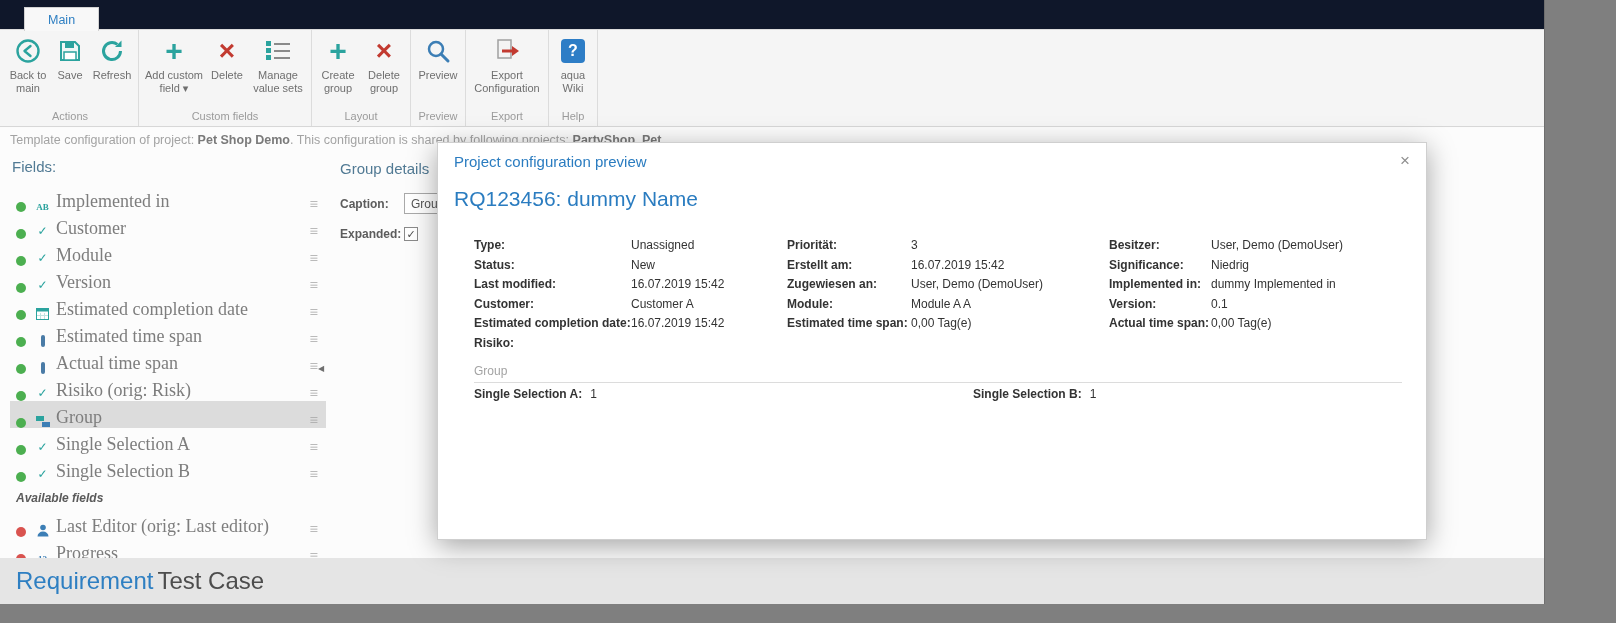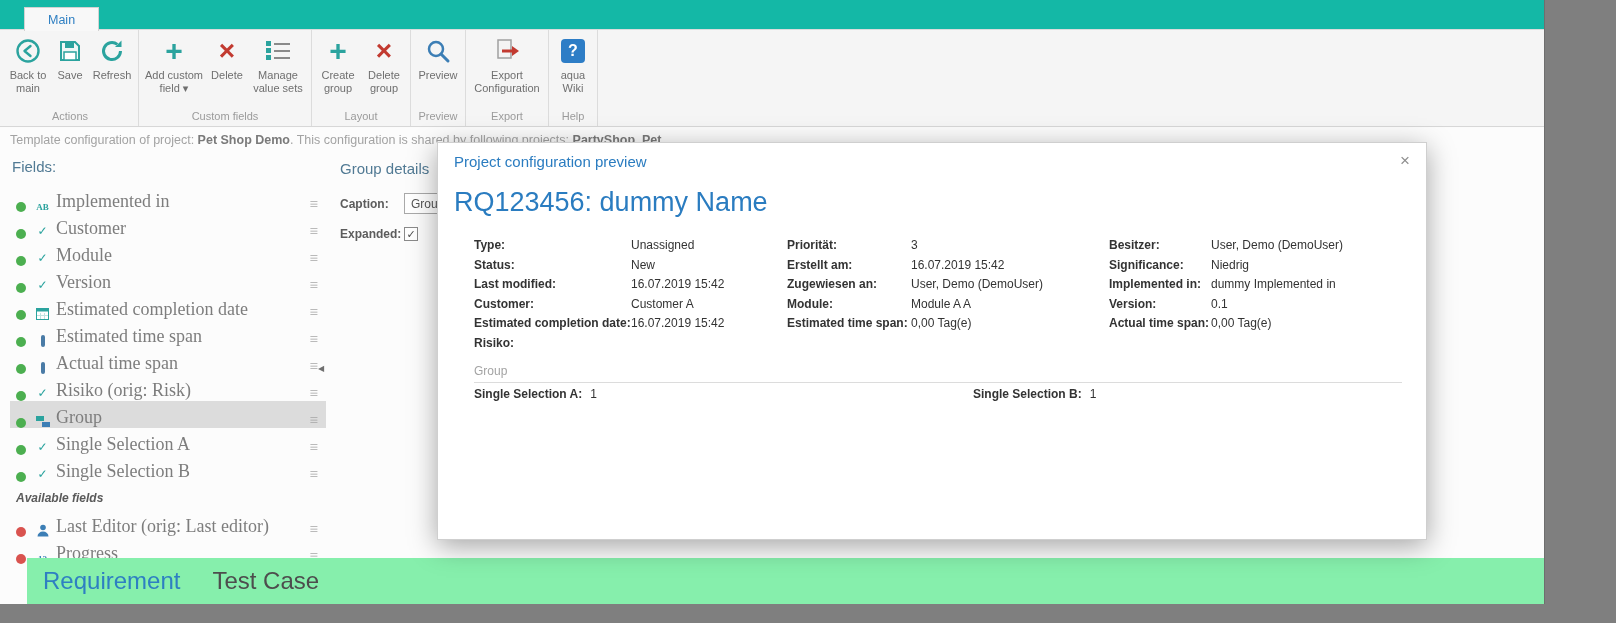--- a/index.html
+++ b/index.html
@@ -10,21 +10,21 @@
     position:relative;
     overflow:hidden;
   }
   .app {
     position:absolute; left:0; top:0; width:1545px; height:604px;
     background:#fbfbfb; border-right:1px solid #6e6e6e;
   }
 
   
   .ribbon { position:absolute; top:0; left:0; right:0; height:127px; background:#f1f1f1; border-bottom:1px solid #d7d7d7; }
-  .tab-row { height:30px; position:relative; background:#14b8a6; border-bottom:1px solid #dcdcdc; }
+  .tab-row { height:30px; position:relative; background:#0f172a; border-bottom:1px solid #dcdcdc; }
   .tab-main {
     position:absolute; left:24px; top:7px; height:24px; padding:0 23px;
     background:#f8f8f8; border:1px solid #d2d2d2; border-bottom:none;
     color:#2e7fc2; font-size:12.5px; display:flex; align-items:center; cursor:default;
   }
   .ribbon-body { display:flex; height:96px; padding-left:2px; background:#f5f5f5; }
   .rgroup { display:flex; flex-direction:column; border-right:1px solid #dcdcdc; padding:1px 3px 0; }
   .rgroup-buttons { flex:1; display:flex; align-items:stretch; }
   .rbtn {
     display:flex; flex-direction:column; align-items:center;
@@ -64,32 +64,32 @@
   .gd-title { font-size:15px; color:#517a94; font-weight:normal; white-space:nowrap; }
   .gd-row { display:flex; align-items:center; }
   .gd-row.caption { margin-top:16px; }
   .gd-row.expanded { margin-top:13px; }
   .gd-label { width:64px; font-size:12px; font-weight:bold; color:#5c5c5c; flex:none; }
   .gd-input { width:140px; height:21px; border:1px solid #a9a9a9; font-size:12px; padding:2px 6px; color:#555; font-family:"Liberation Sans", sans-serif; }
   .cb { width:14px; height:14px; border:1px solid #8a8a8a; background:#fff; display:flex; align-items:center; justify-content:center; font-size:11px; color:#4c4c4c; cursor:default; }
   .splitter { position:absolute; left:318px; top:236px; color:#6f6f6f; font-size:8px; cursor:pointer; }
 
   
-  .bottom-tabs { position:absolute; left:0; right:0; bottom:0; height:46px; background:#86efac; display:flex; align-items:center; gap:32px; padding-left:16px;margin-left:27px; }
+  .bottom-tabs { position:absolute; left:0; right:0; bottom:0; height:46px; background:#e5e5e5; display:flex; align-items:center; gap:4px; padding-left:16px; }
   .btab { font-size:24px; color:#4d4d4d; cursor:default; white-space:nowrap; }
   .btab.active { color:#2e7fc2; }
 
   
   .modal {
     position:absolute; left:437px; top:142px; width:990px; height:398px;
     background:#fff; border:1px solid #cfcfcf; box-shadow:0 6px 26px rgba(0,0,0,.35); z-index:10;
   }
   .modal-title { position:absolute; left:16px; top:10px; font-size:15px; color:#2a7cc0; }
   .modal-close { position:absolute; right:10px; top:7px; font-size:17px; color:#8f8f8f; width:22px; height:22px; text-align:center; line-height:22px; cursor:pointer; }
-  .modal-heading { position:absolute; left:16px; top:44px; font-size:27px; color:#2a7cc0; font-weight:normal; }
+  .modal-heading { position:absolute; left:16px; top:44px; font-size:21px; color:#2a7cc0; font-weight:normal; }
   .mcol { position:absolute; top:95px; }
   .mcol1 { left:36px; } .mcol2 { left:349px; } .mcol3 { left:671px; }
   .mrow { display:flex; height:19.5px; font-size:12px; color:#333; white-space:nowrap; }
   .mlabel { font-weight:bold; flex:none; }
   .mcol1 .mlabel { width:157px; } .mcol2 .mlabel { width:124px; } .mcol3 .mlabel { width:102px; }
   .msec-title { position:absolute; left:36px; top:221px; font-size:12px; color:#a3a3a3; }
   .msec-line { position:absolute; left:36px; right:24px; top:239px; border-top:1px solid #dcdcdc; }
   .msel { position:absolute; top:244px; display:flex; font-size:12px; color:#333; white-space:nowrap; }
   .msel .mlabel { margin-right:8px; }
   .msel1 { left:36px; } .msel2 { left:503px;margin-left:32px; }

